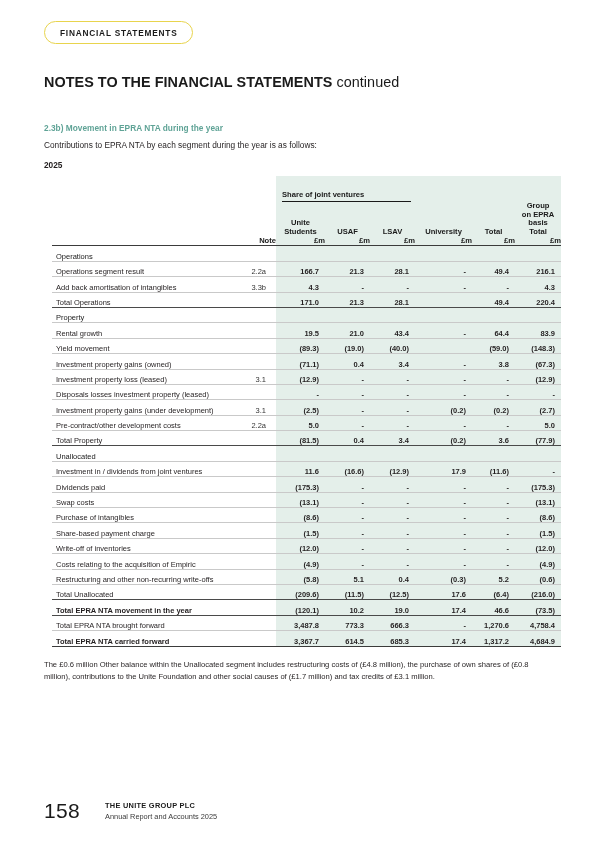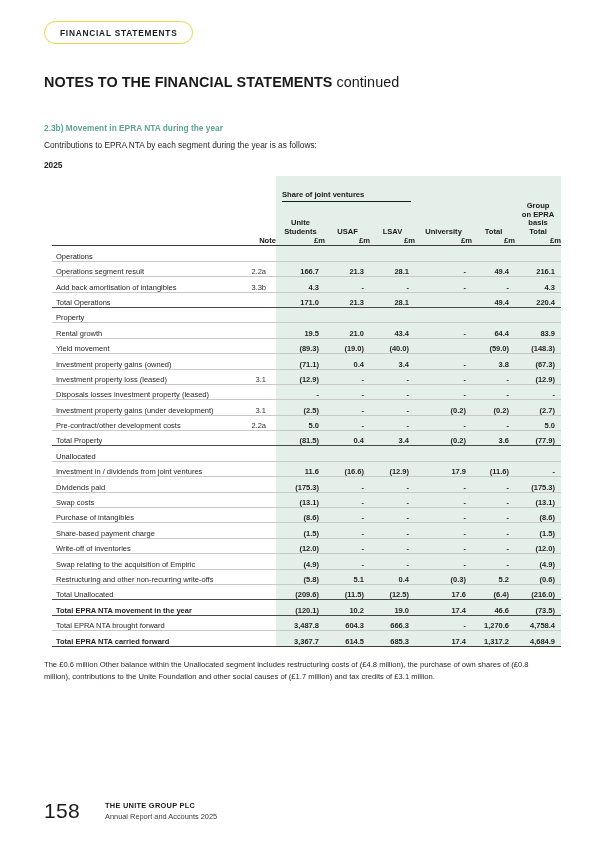--- a/index.html
+++ b/index.html
@@ -393,21 +393,21 @@
             <td class="lbl">Write-off of inventories</td>
             <td class="note"></td>
             <td class="shade num">(12.0)</td>
             <td class="shade num">-</td>
             <td class="shade num">-</td>
             <td class="shade num">-</td>
             <td class="shade num">-</td>
             <td class="shade num">(12.0)</td>
           </tr>
           <tr class="row ">
-            <td class="lbl">Swap relating to the acquisition of Empiric</td>
+            <td class="lbl">Costs relating to the acquisition of Empiric</td>
             <td class="note"></td>
             <td class="shade num">(4.9)</td>
             <td class="shade num">-</td>
             <td class="shade num">-</td>
             <td class="shade num">-</td>
             <td class="shade num">-</td>
             <td class="shade num">(4.9)</td>
           </tr>
           <tr class="row ">
             <td class="lbl">Restructuring and other non-recurring write-offs</td>
@@ -436,21 +436,21 @@
             <td class="shade num">10.2</td>
             <td class="shade num">19.0</td>
             <td class="shade num">17.4</td>
             <td class="shade num">46.6</td>
             <td class="shade num">(73.5)</td>
           </tr>
           <tr class="row bf">
             <td class="lbl">Total EPRA NTA brought forward</td>
             <td class="note"></td>
             <td class="shade num">3,487.8</td>
-            <td class="shade num">604.3</td>
+            <td class="shade num">773.3</td>
             <td class="shade num">666.3</td>
             <td class="shade num">-</td>
             <td class="shade num">1,270.6</td>
             <td class="shade num">4,758.4</td>
           </tr>
           <tr class="row cf">
             <td class="lbl">Total EPRA NTA carried forward</td>
             <td class="note"></td>
             <td class="shade num">3,367.7</td>
             <td class="shade num">614.5</td>

